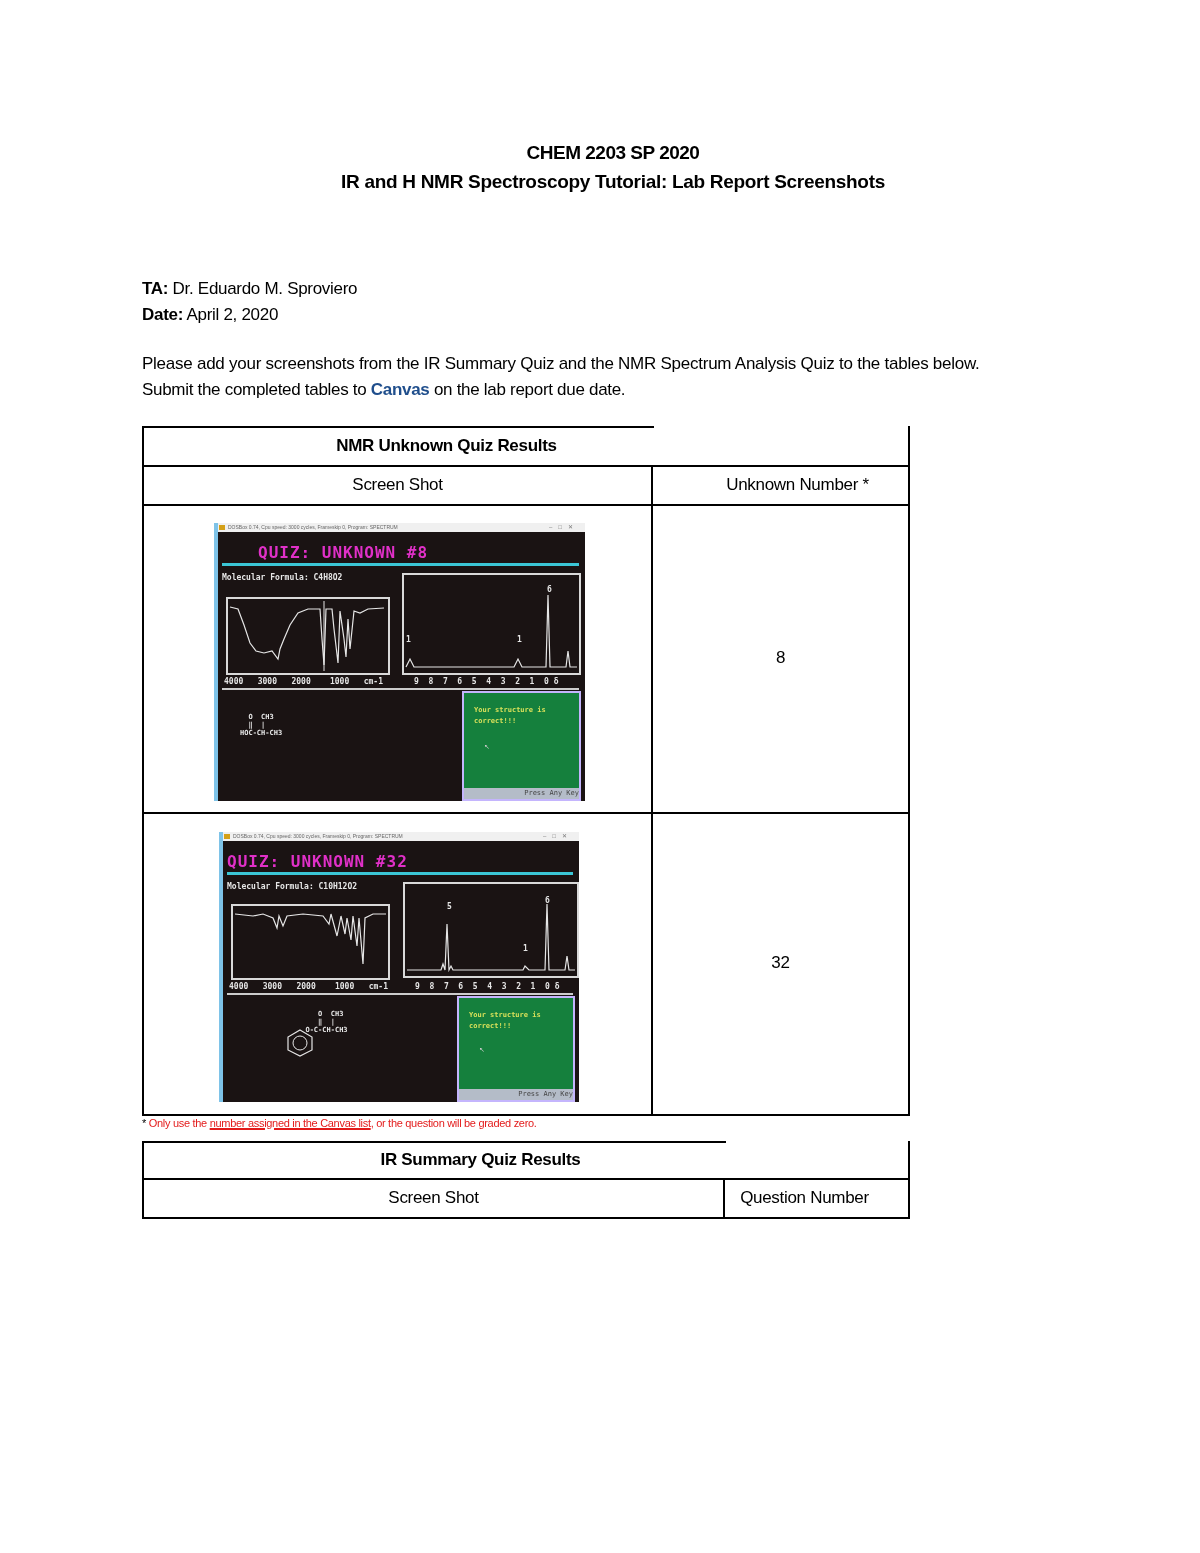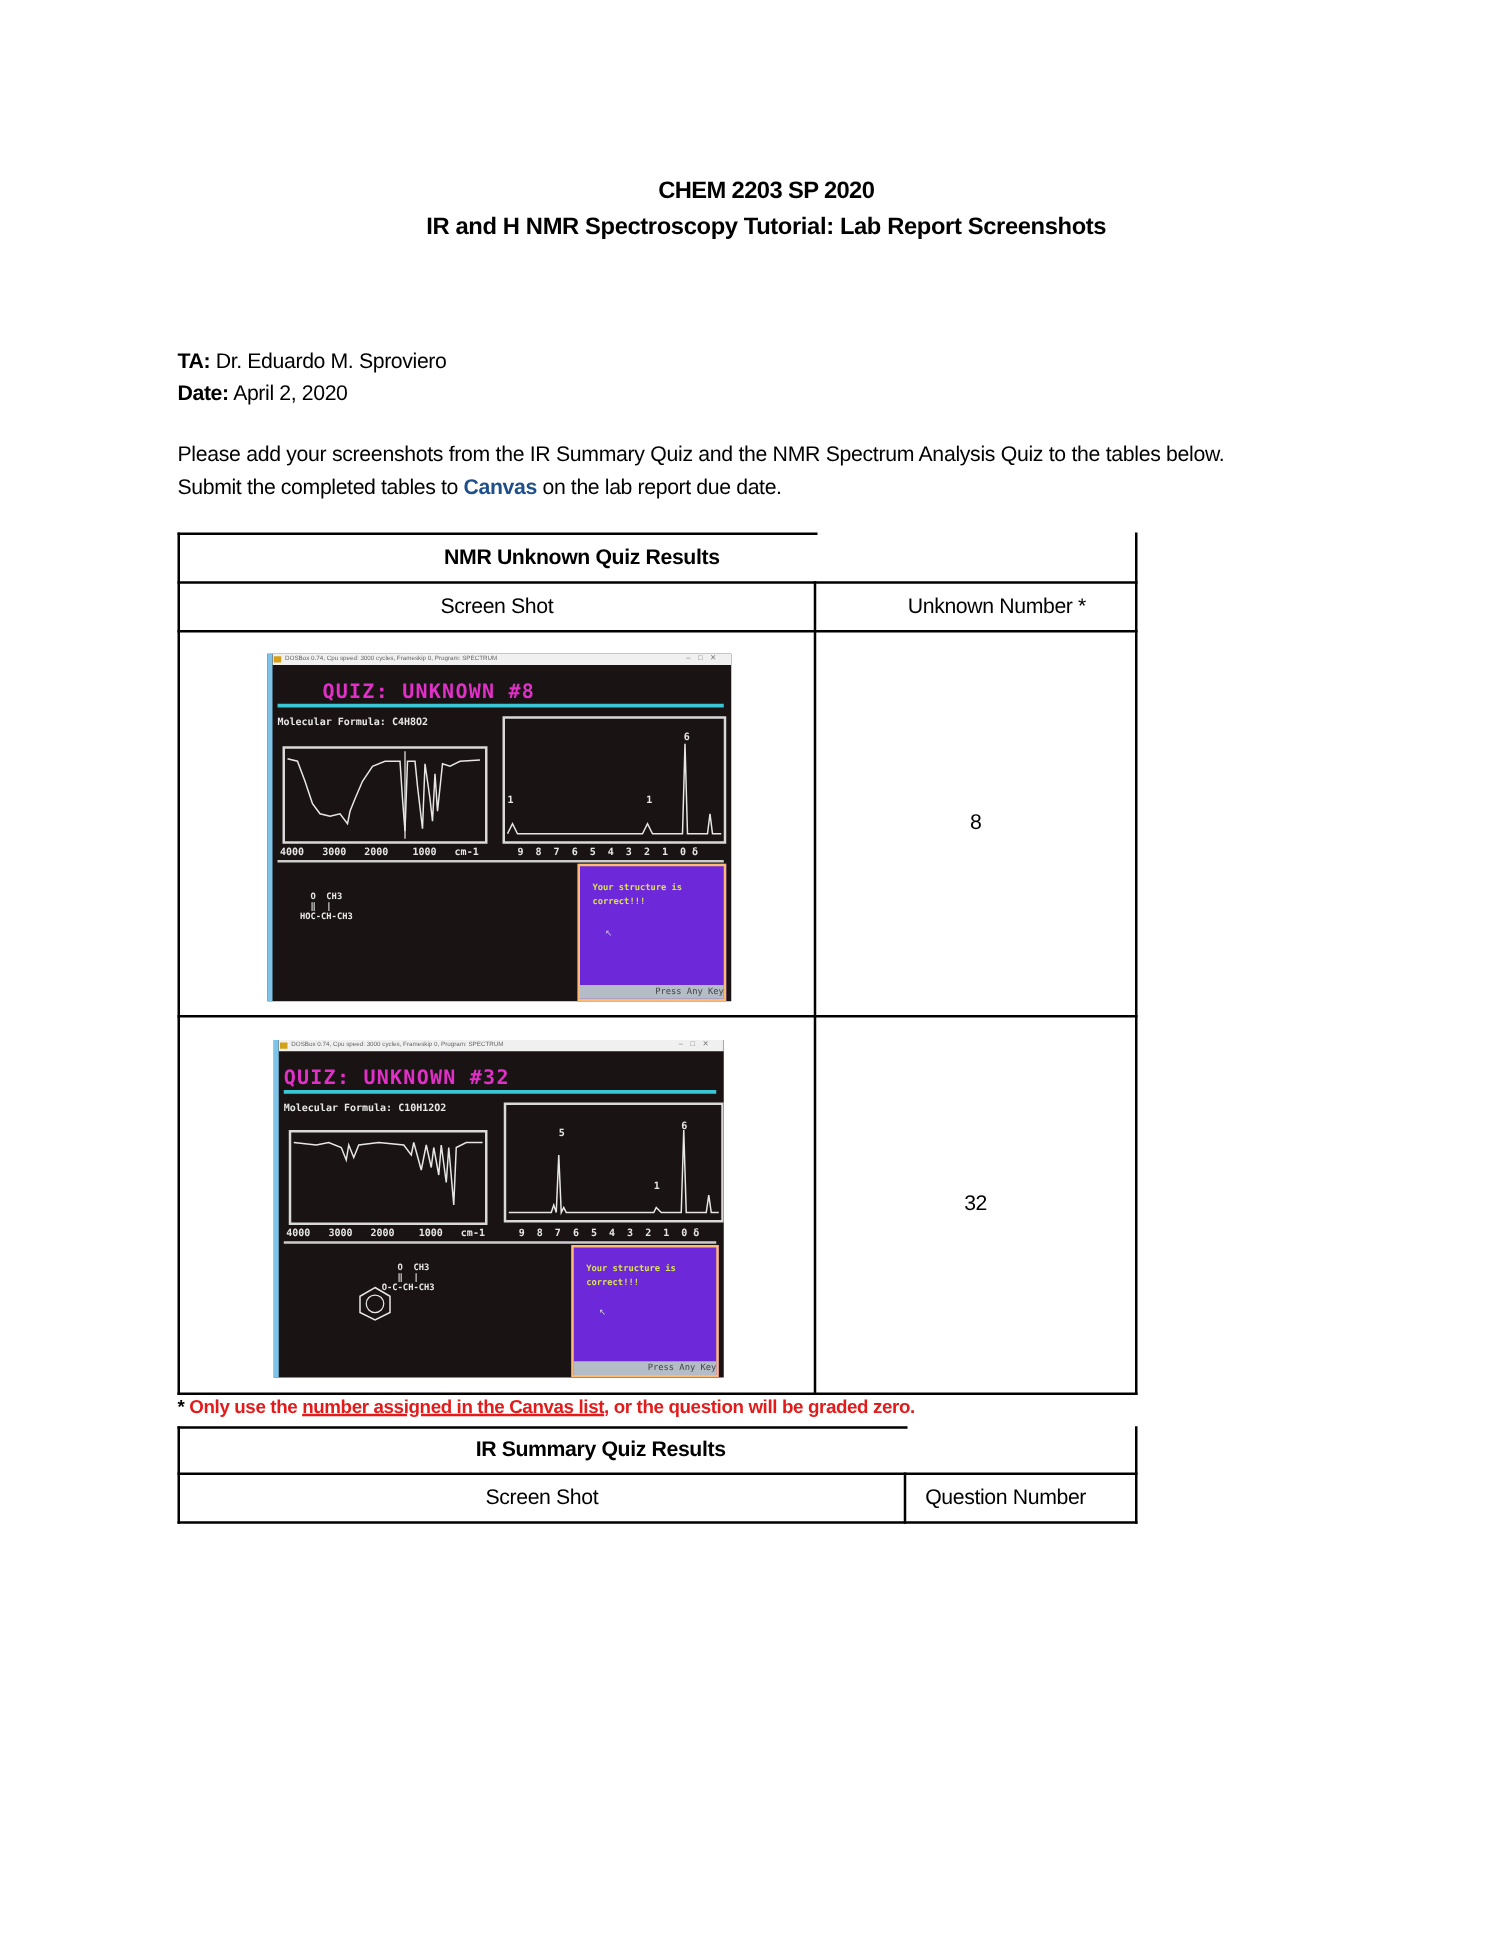--- a/index.html
+++ b/index.html
@@ -22,28 +22,28 @@
   .shot { position: absolute; background: #1a1313; overflow: hidden; border-left: 4px solid #7ec3e8; }
   .shot .titlebar { position: absolute; left: 0; right: 0; top: 0; height: 9px; background: #f0f0f0; font-size: 5px; color: #666; padding-left: 10px; line-height: 9px; white-space: nowrap; }
   .shot .titlebar .appicon { position: absolute; left: 1px; top: 2px; width: 6px; height: 5px; background: #d4a017; }
   .shot .winbtns { position: absolute; right: 6px; top: 0; font-size: 6px; color: #777; letter-spacing: 6px; }
   .shot .quiz-title { position: absolute; left: 4px; top: 17px; font-family: "DejaVu Sans Mono", monospace; font-weight: bold; color: #e030c8; font-size: 16px; letter-spacing: 1px; }
   .shot .cyanbar { position: absolute; left: 4px; right: 6px; height: 3px; background: #3bc6d6; }
   .shot .formula { position: absolute; left: 4px; font-family: "DejaVu Sans Mono", monospace; font-weight: bold; color: #e6e6e6; font-size: 8px; }
   .shot .panel { position: absolute; border: 2px solid #d9d9d9; }
   .shot .axis { position: absolute; font-family: "DejaVu Sans Mono", monospace; font-weight: bold; color: #e6e6e6; font-size: 8px; white-space: pre; }
   .shot .struct { position: absolute; font-family: "DejaVu Sans Mono", monospace; color: #e6e6e6; font-size: 7px; line-height: 8px; white-space: pre; font-weight: bold; }
-  .shot .msgbox { position: absolute; border: 2px solid #fdba74; background: #6d28d9; }
+  .shot .msgbox { position: absolute; border: 2px solid #c4b5fd; background: #15803d; }
   .shot .msg { position: absolute; left: 10px; top: 12px; font-family: "DejaVu Sans Mono", monospace; font-weight: bold; color: #d9e05a; font-size: 7px; line-height: 11px; white-space: pre; }
   .shot .presskey { position: absolute; left: 0; right: 0; bottom: 0; height: 11px; background: #b4bcc8; color: #444; font-family: "DejaVu Sans Mono", monospace; font-size: 7px; text-align: right; line-height: 11px; }
   .shot .cursor { position: absolute; color: #ccc; font-size: 7px; }
   .shot .peaklbl { position: absolute; font-family: "DejaVu Sans Mono", monospace; font-weight: bold; color: #e6e6e6; font-size: 8px; }
   .shot svg { position: absolute; }
 
-  .note { left: 142px; top: 1117px; font-size: 15px; color: #e31b1b; letter-spacing: -0.3px; font-weight: bold; }
+  .note { left: 142px; top: 1117px; font-size: 11px; color: #e31b1b; letter-spacing: -0.3px; }
   .note .star { color: #000; }
   .note u { text-decoration-thickness: 2px; }
 </style>
 </head>
 <body>
 
 <div class="abs title1">CHEM 2203  SP 2020</div>
 <div class="abs title2">IR and H NMR Spectroscopy Tutorial: Lab Report Screenshots</div>
 
 <div class="abs meta" style="top:279px;">
@@ -61,21 +61,21 @@
 <div>
   <div class="hline" style="left:142px; width:512px; top:426px;"></div>
   <div class="hline" style="left:142px; width:768px; top:465px;"></div>
   <div class="hline" style="left:142px; width:768px; top:504px;"></div>
   <div class="hline" style="left:142px; width:768px; top:812px;"></div>
   <div class="hline" style="left:142px; width:768px; top:1114px;"></div>
   <div class="vline" style="left:142px; top:426px; height:690px;"></div>
   <div class="vline" style="left:908px; top:426px; height:690px;"></div>
   <div class="vline" style="left:651px; top:465px; height:651px;"></div>
 
-  <div class="cell-text cell-bold" style="left:151px; width:629px; top:436px;">NMR Unknown Quiz Results</div>
+  <div class="cell-text cell-bold" style="left:132px; width:629px; top:436px;">NMR Unknown Quiz Results</div>
   <div class="cell-text" style="left:144px; width:507px; top:475px;">Screen Shot</div>
   <div class="cell-text" style="left:653px; width:289px; top:475px;">Unknown Number *</div>
 
   <div class="cell-text" style="left:653px; width:255px; top:648px;">8</div>
   <div class="cell-text" style="left:653px; width:255px; top:953px;">32</div>
 
   <div class="shot" style="left:214px; top:523px; width:367px; height:278px;">
     <div class="titlebar"><span class="appicon"></span><span>DOSBox 0.74, Cpu speed: 3000 cycles, Frameskip 0, Program: SPECTRUM</span><span class="winbtns">–□✕</span></div>
     <div class="quiz-title" style="top:20px;margin-left:36px;">QUIZ: UNKNOWN #8</div>
     <div class="cyanbar" style="top:40px;"></div>

